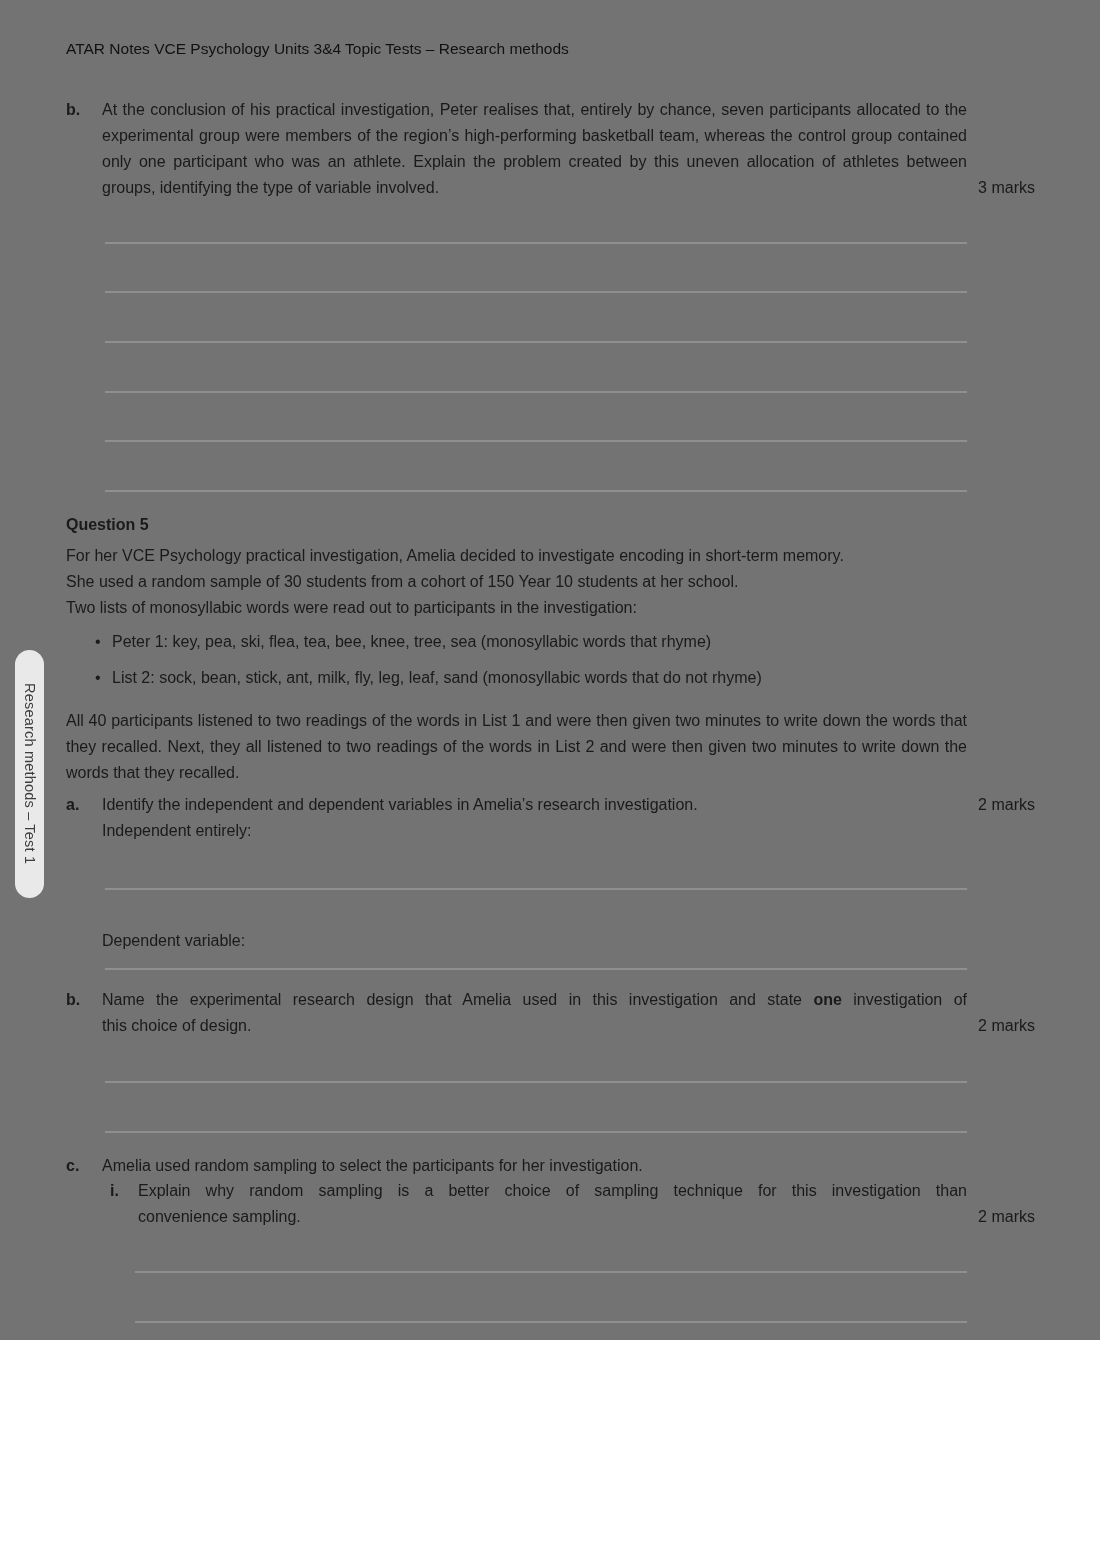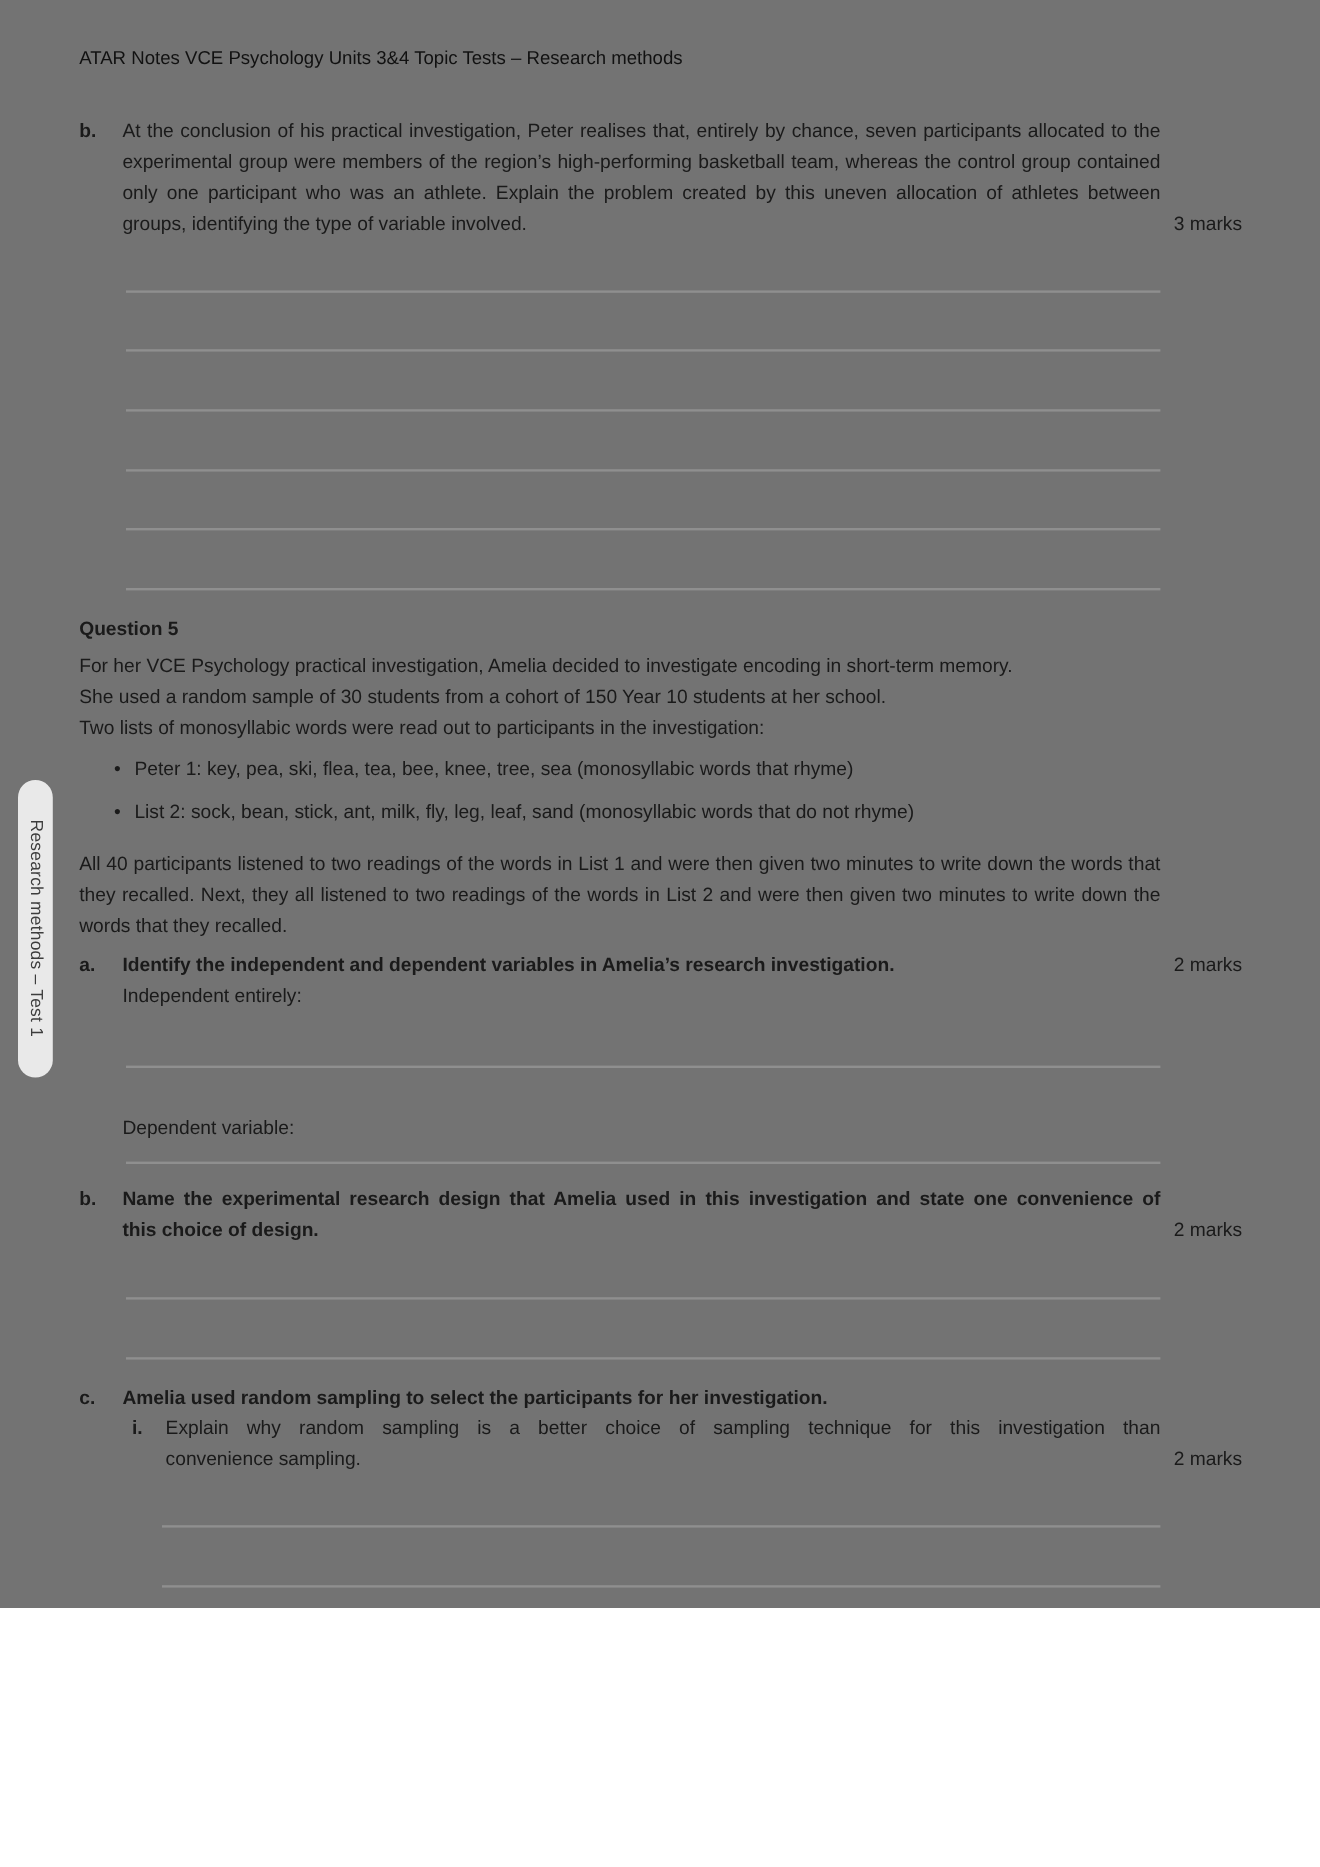--- a/index.html
+++ b/index.html
@@ -26,21 +26,21 @@
   .side-tab-label{
     writing-mode:vertical-rl;
     font-size:14.5px;color:#3d3d3d;
     white-space:nowrap;
     letter-spacing:0.2px;
   }
   .qblock{position:absolute;left:66px;width:969px;line-height:26px;}
   .qrow{display:flex;align-items:flex-start;}
   .qmarker{flex:0 0 36px;font-weight:700;}
   .qtext{flex:0 0 865px;max-width:865px;text-align:justify;}
-  .qtext-plain{flex:0 0 865px;max-width:865px;font-weight:bold;}
+  .qtext-plain{flex:0 0 865px;max-width:865px;}
   .stretch{text-align:justify;text-align-last:justify;}
   .marks{position:absolute;right:0;bottom:0;line-height:26px;margin-top:16px;}
   .marks-top{position:absolute;right:0;top:0;line-height:26px;}
   .subblock{position:absolute;left:110px;width:925px;line-height:26px;}
   .submarker{flex:0 0 28px;font-weight:700;}
   .subtext{flex:0 0 829px;max-width:829px;}
   .q5-heading{position:absolute;left:66px;top:516px;font-weight:700;}
   .intro{position:absolute;left:66px;top:543px;width:901px;line-height:26px;}
   .bullet-row{position:absolute;left:95px;width:872px;display:flex;line-height:20px;}
   .bullet-dot{flex:0 0 17px;}
@@ -106,21 +106,21 @@
   <div class="field-label" style="top:821px;">Independent entirely:</div>
   <div class="ans-line" style="left:105px;width:862px;top:888px;"></div>
 
   <div class="field-label" style="top:902px;margin-top:29px;">Dependent variable:</div>
   <div class="ans-line" style="left:105px;width:862px;top:968px;"></div>
 
   <div class="qblock" style="top:987px;">
     <div class="qrow">
       <span class="qmarker">b.</span>
       <span class="qtext-plain">
-        <span class="stretch" style="display:block;"><span>Name the experimental research design that Amelia used in this investigation and state </span><b>one</b><span> convenience of</span></span>
+        <span class="stretch" style="display:block;"><span>Name the experimental research design that Amelia used in this investigation and state </span><b>one</b><span> investigation of</span></span>
         <span style="display:block;">this choice of design.</span>
       </span>
     </div>
     <span class="marks">2 marks</span>
   </div>
 
   <div class="ans-line" style="left:105px;width:862px;top:1081px;"></div>
   <div class="ans-line" style="left:105px;width:862px;top:1131px;"></div>
 
   <div class="qblock" style="top:1153px;">

